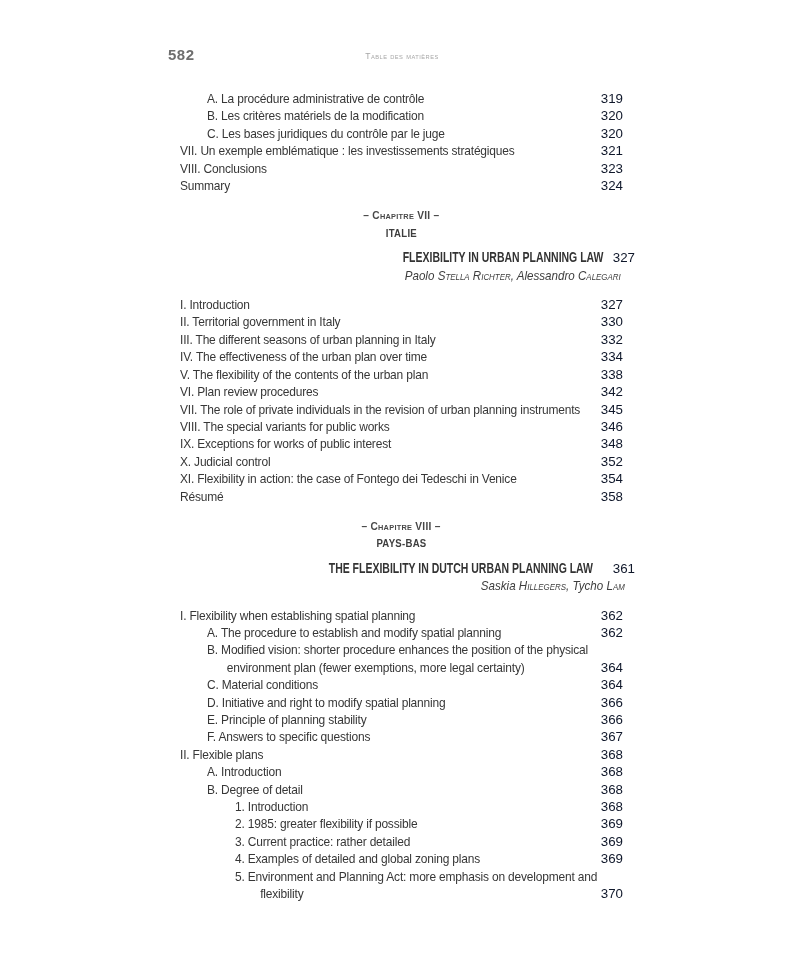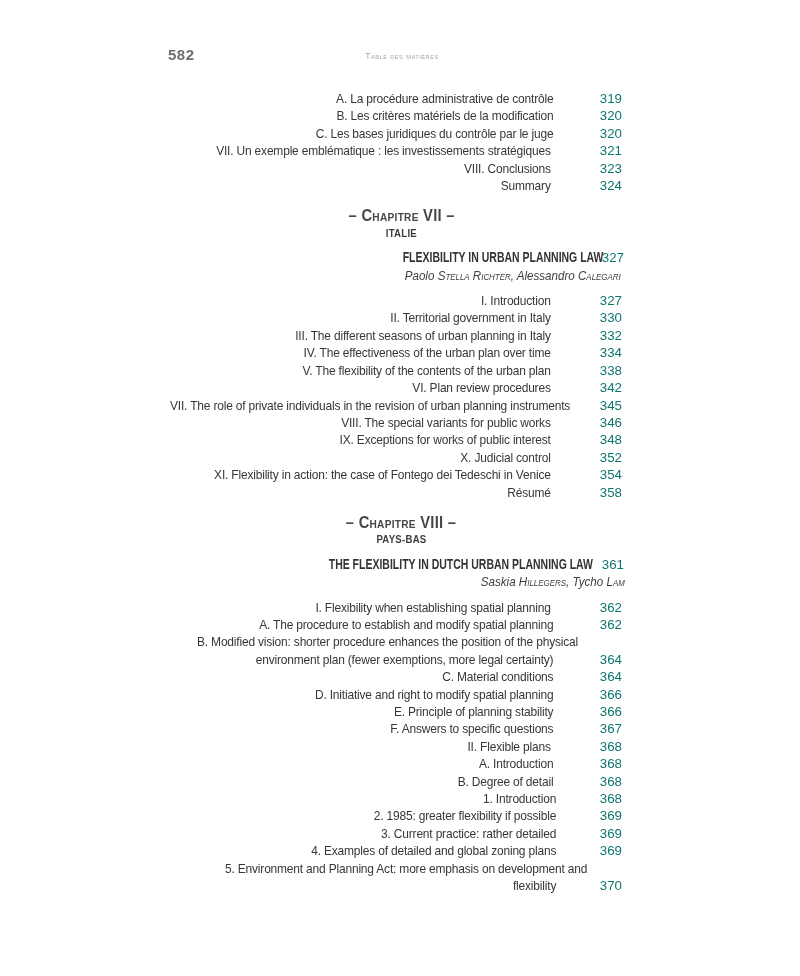--- a/index.html
+++ b/index.html
@@ -35,56 +35,56 @@
     left: 50%;
     bottom: 3px;
     transform: translateX(-50%) scaleX(0.95);
     font-variant: small-caps;
     font-size: 9px;
     color: #a6a6a6;
     letter-spacing: 0.5px;
     white-space: nowrap;
   }
   
-  .entries { margin: 2px; text-align: right; }
+  .entries { margin: 12px; }
   .entry {
     position: relative;
     font-size: 13.3px;
     line-height: 17.4px;
     color: #373737;
   }
   .entry.lvl1 { padding-left: 27px; }
   .entry.lvl2 { padding-left: 55px; }
   .entry-lines { display: block; padding-right: 40px; }
   .entry-line {
     display: block;
     transform: scaleX(0.9);
     transform-origin: 0 50%;
     white-space: nowrap;
     letter-spacing: -0.2px;
   }
   .entry-line.line2 { padding-left: 22px; }
   .lvl2 .entry-line.line2 { padding-left: 28px; }
   .entry-page {
     position: absolute;
-    right: 11px;
+    right: 0;
     bottom: 0;
     font-size: 13.3px;
     line-height: 17.4px;
-    color: #0f766e;
+    color: #0f172a;
     letter-spacing: 0;
   }
   
   .chapter-block {
     margin-top: 13px;
     margin-bottom: 8px;
     text-align: center;
   }
   .chapter-label {
-    font-size: 16px;
+    font-size: 11px;
     line-height: 17.4px;
     font-weight: bold;
     font-variant: small-caps;
     color: #474747;
   }
   .chapter-label-inner {
     display: inline-block;
     transform: scaleX(0.92);
     transform-origin: 50% 50%;
     white-space: nowrap;

